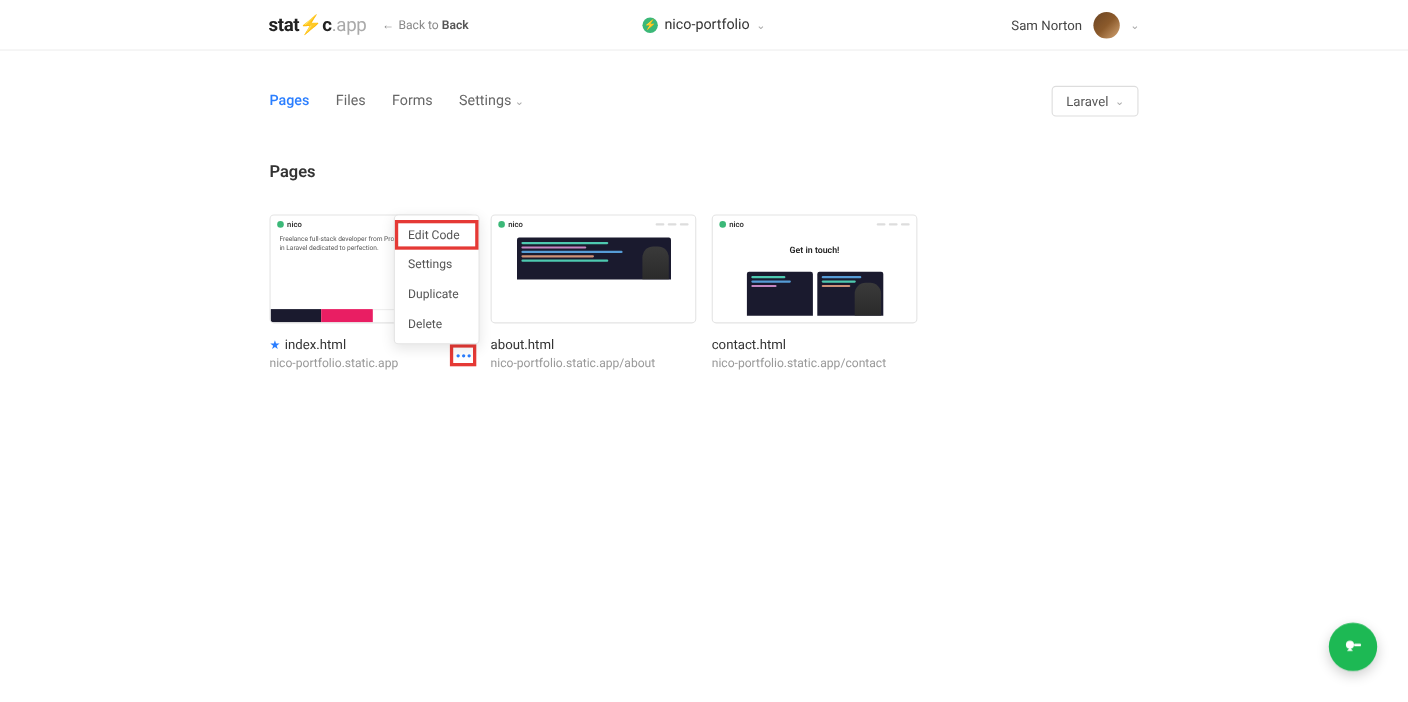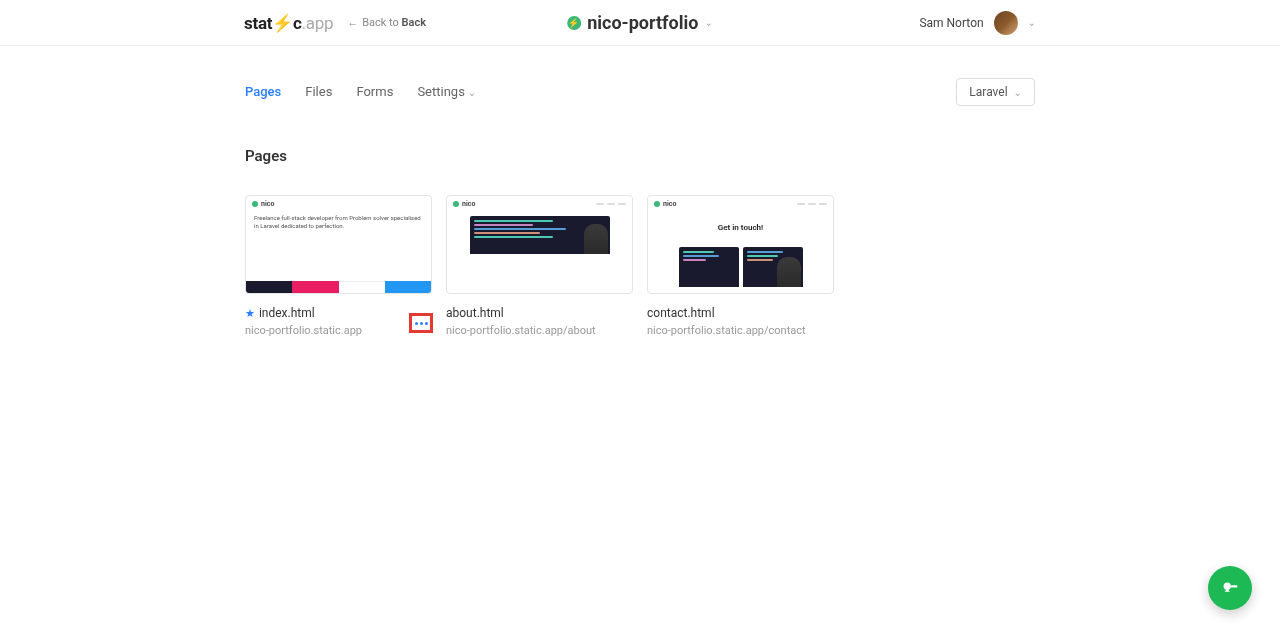--- a/index.html
+++ b/index.html
@@ -7,21 +7,21 @@
 .header { height:46px; border-bottom:1px solid #eee; display:flex; align-items:center; padding:0 24px; position:relative; }
 .header-left { display:flex; align-items:center; gap:14px; position:absolute; left:244px; }
 .logo { font-size:17px; font-weight:700; color:#222; letter-spacing:-0.3px; }
 .logo .dot { color:#aaa; font-weight:400; }
 .logo .bolt { color:#3bb878; }
 .back-link { font-size:11px; color:#888; cursor:pointer; }
 .back-link .arrow { margin-right:4px; }
 .back-link b { color:#555; font-weight:600; }
 .header-center { position:absolute; left:50%; transform:translateX(-50%); display:flex; align-items:center; gap:6px; cursor:pointer; }
 .site-badge { width:14px; height:14px; border-radius:50%; background:#3bb878; display:flex; align-items:center; justify-content:center; color:#fff; font-size:9px; font-weight:700; }
-.site-name { font-size:18px; font-weight:700; color:#333;text-align:right; }
+.site-name { font-size:13px; font-weight:400; color:#333;text-align:right; }
 .chev { color:#aaa; font-size:10px; }
 .header-right { position:absolute; right:244px; display:flex; align-items:center; gap:10px; cursor:pointer; }
 .user-name { font-size:12px; color:#444; }
 .avatar { width:24px; height:24px; border-radius:50%; background:linear-gradient(135deg,#6b4423 0%,#8b5a2b 50%,#d4a574 100%); }
 .container { max-width:790px; margin:0 auto; padding:0 0 40px; position:relative; }
 .tabs { display:flex; align-items:center; gap:24px; padding:38px 0 0; position:relative; }
 .tab { font-size:13px; color:#666; cursor:pointer; }
 .tab.active { color:#2a7eff; font-weight:500; }
 .tab .chev { margin-left:3px; }
 .options-btn { position:absolute; right:0; top:32px; border:1px solid #ddd; border-radius:4px; padding:6px 12px; font-size:12px; color:#555; cursor:pointer; display:flex; align-items:center; gap:6px; background:#fff; }
@@ -98,20 +98,26 @@
     <div class="options-btn">
         <span>Laravel</span>
         <span class="chev">⌄</span>
       </div>
   </div>
 
   <div class="section-title">Pages</div>
 
   <div class="grid">
 
+    <div class="dropdown">
+      <div class="dropdown-item hl">Edit Code</div>
+      <div class="dropdown-item">Settings</div>
+      <div class="dropdown-item">Duplicate</div>
+      <div class="dropdown-item">Delete</div>
+    </div>
 
     <div class="more-btn">
       <span></span>
         <span></span>
         <span></span>
     </div>
 
     <div class="card">
       <div class="thumb">
         <div class="thumb-header">

